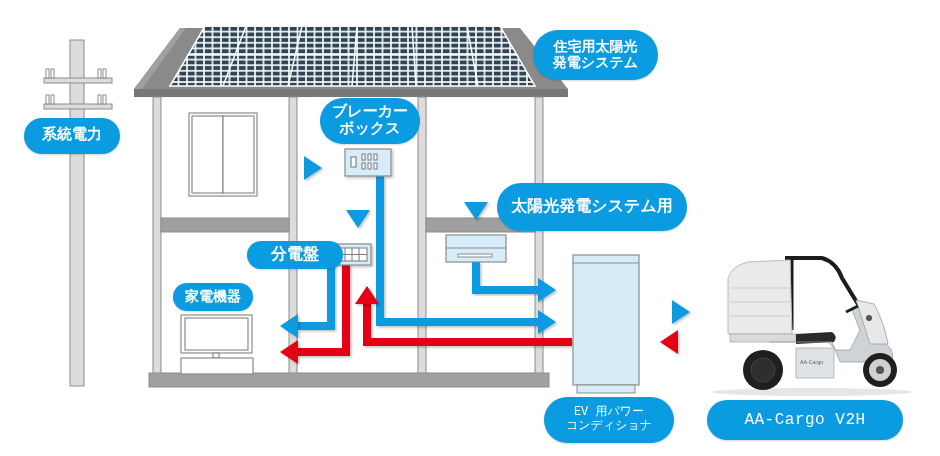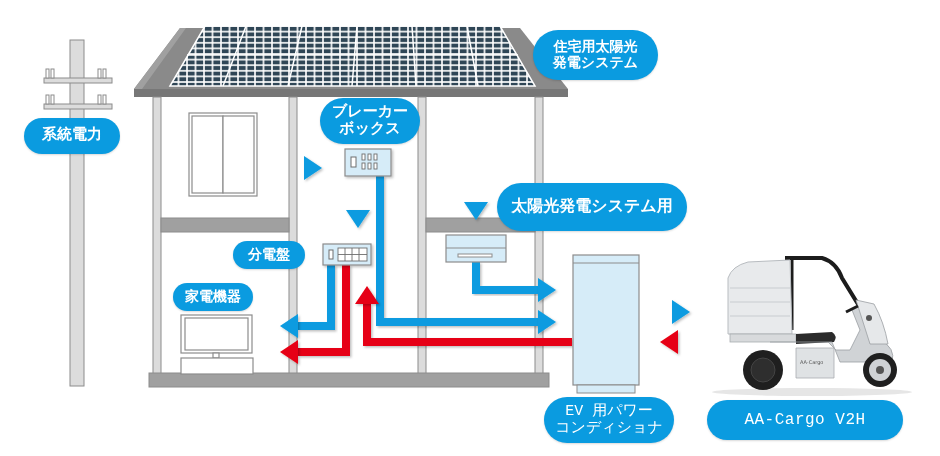--- a/index.html
+++ b/index.html
@@ -16,23 +16,23 @@
     font-weight: bold;
     line-height: 1.15;
     box-shadow: 0 1px 2px rgba(0,0,0,0.15);
     white-space: nowrap;
   }
   .label span { display: block; }
   .lbl-grid { left: 24px; top: 118px; width: 96px; height: 36px; font-size: 15px; }
   .lbl-breaker { left: 320px; top: 98px; width: 100px; height: 46px; font-size: 15px; }
   .lbl-solar { left: 533px; top: 30px; width: 125px; height: 50px; font-size: 14px; }
   .lbl-pcs { left: 497px; top: 183px; width: 190px; height: 48px; font-size: 16px; }
-  .lbl-dist { left: 233px; top: 241px; width: 72px; height: 28px; font-size: 14px; }
+  .lbl-dist { left: 247px; top: 241px; width: 96px; height: 28px; font-size: 16px; }
   .lbl-appl { left: 173px; top: 283px; width: 80px; height: 28px; font-size: 14px; }
-  .lbl-evpcs { left: 544px; top: 397px; width: 130px; height: 46px; font-size: 15px; font-weight: normal; }
+  .lbl-evpcs { left: 544px; top: 397px; width: 130px; height: 46px; font-size: 12px; font-weight: normal; }
   .lbl-cargo { left: 707px; top: 400px; width: 196px; height: 40px; font-size: 16px; font-weight: normal; letter-spacing: 0.5px; }
 </style>
 </head>
 <body>
 
 <svg id="diagram" viewBox="0 0 940 456" xmlns="http://www.w3.org/2000/svg">
   <defs>
     <filter id="shadow" x="-10%" y="-10%" width="130%" height="130%">
       <feDropShadow dx="1.5" dy="1.5" stdDeviation="1.2" flood-color="#000" flood-opacity="0.25"></feDropShadow>
     </filter>

